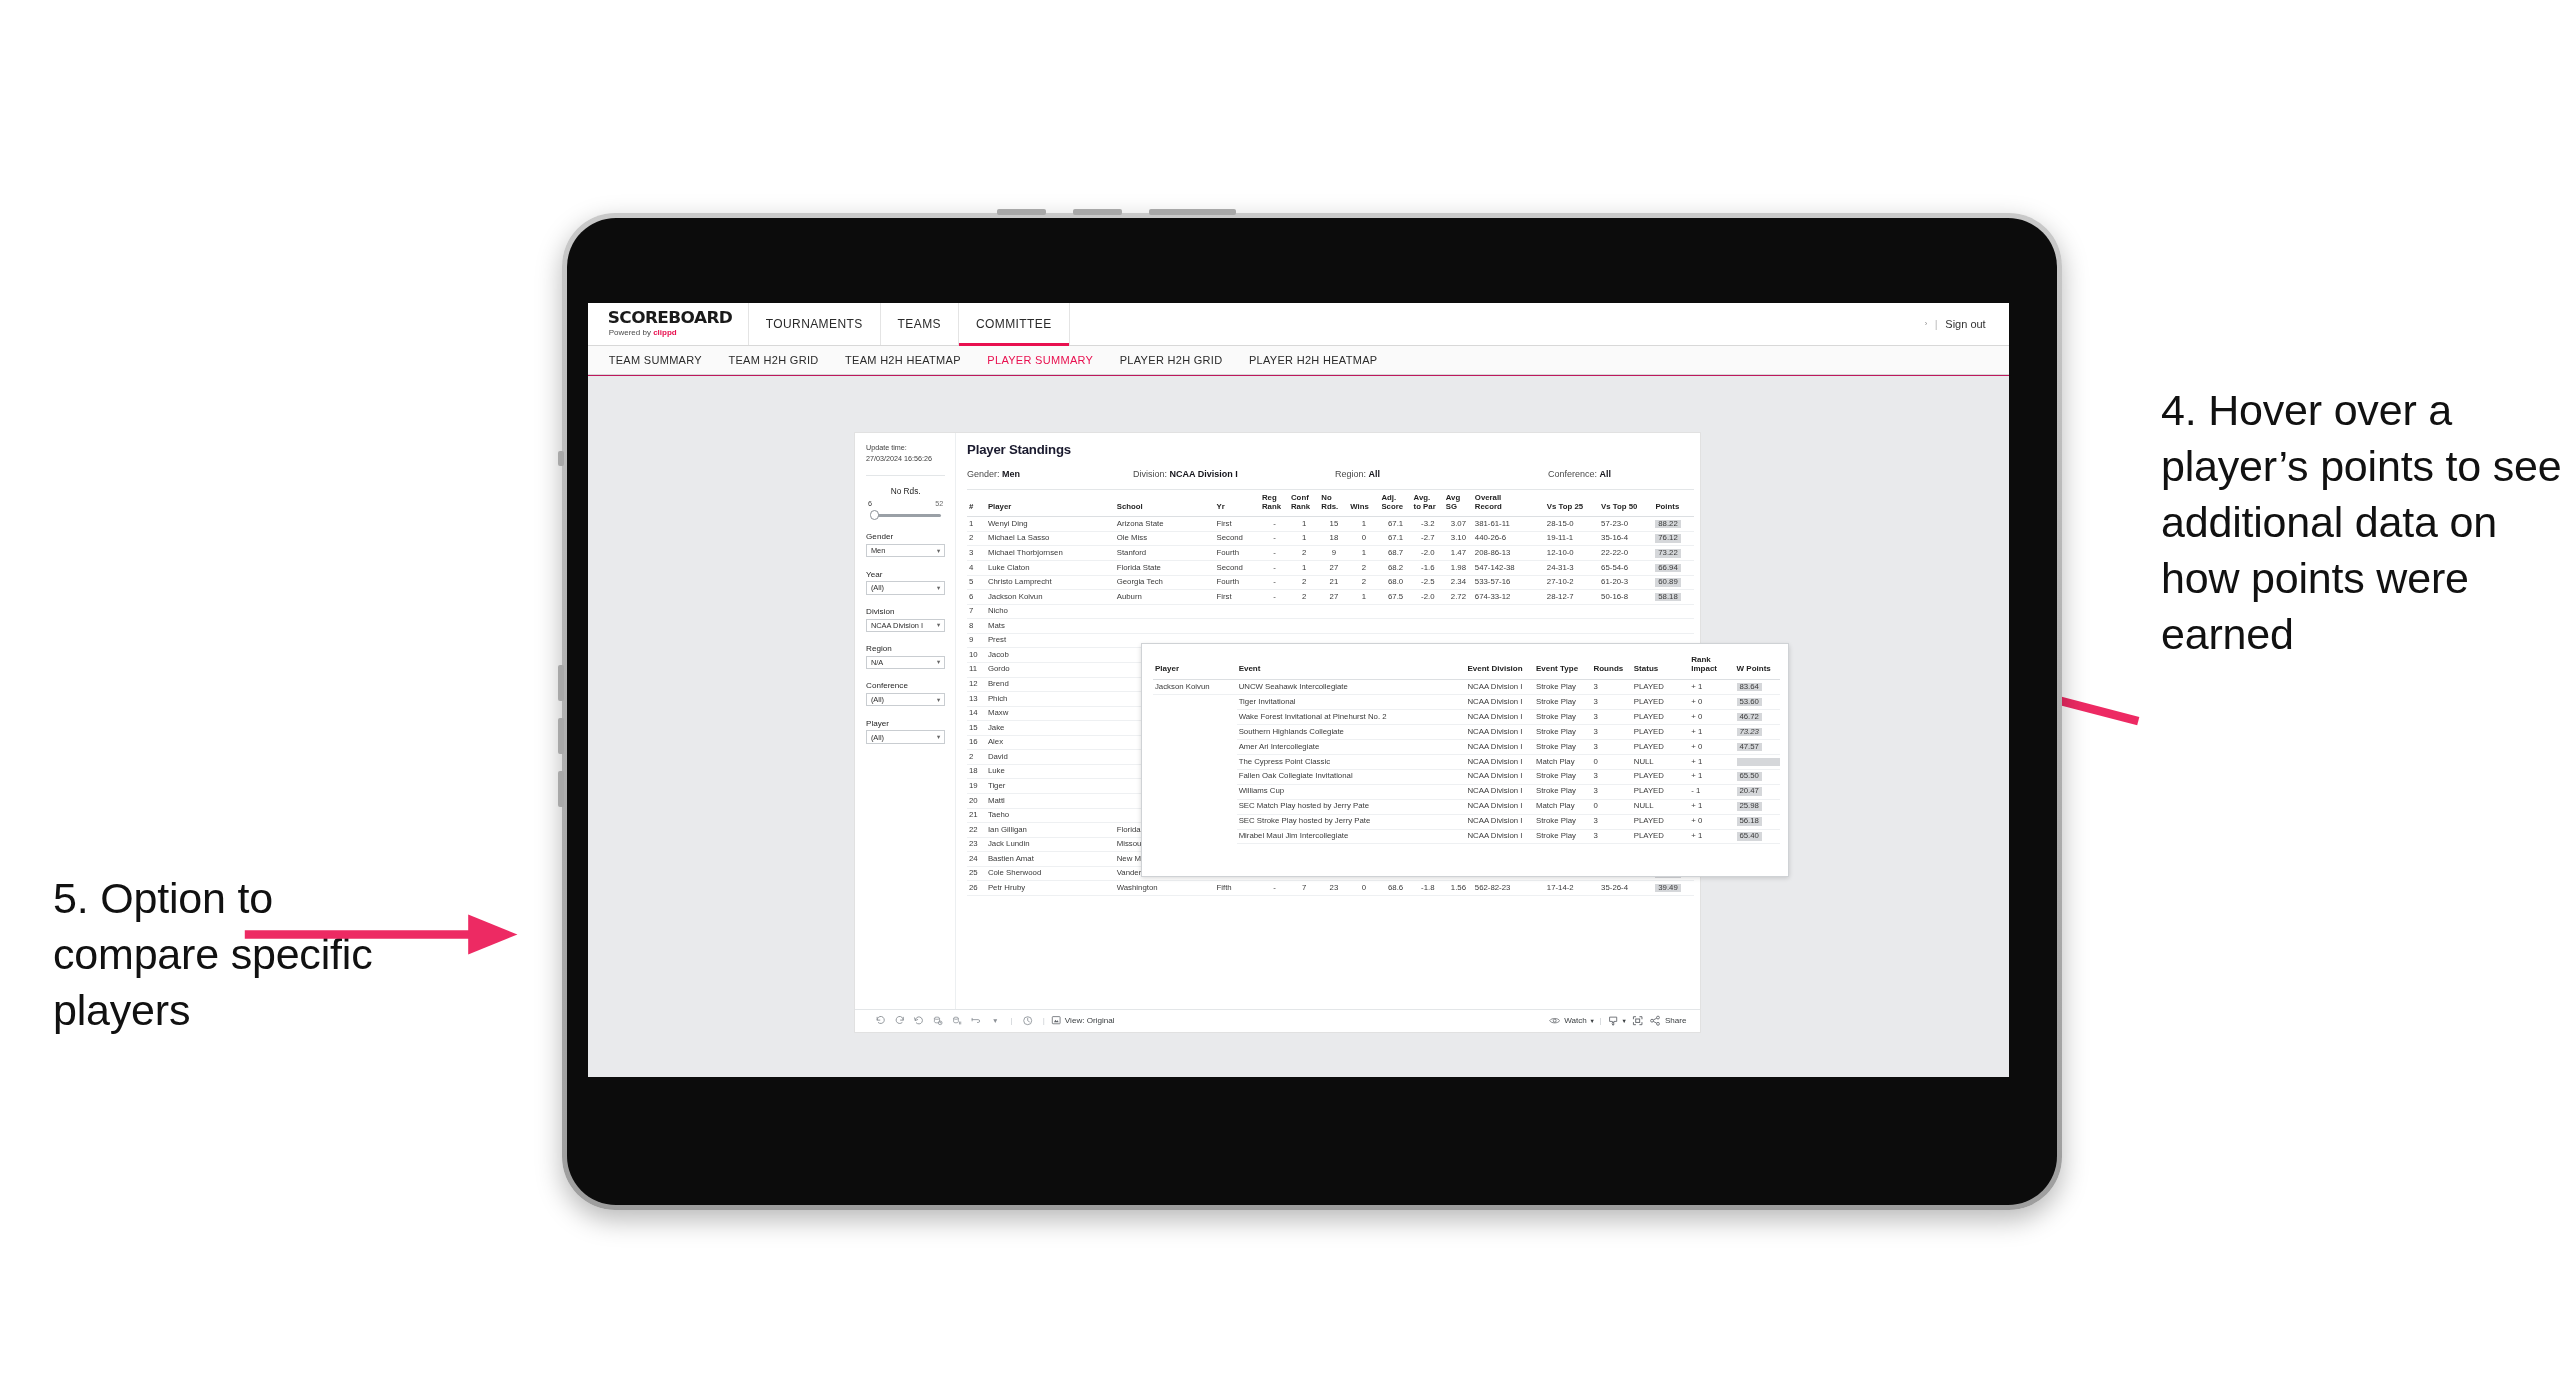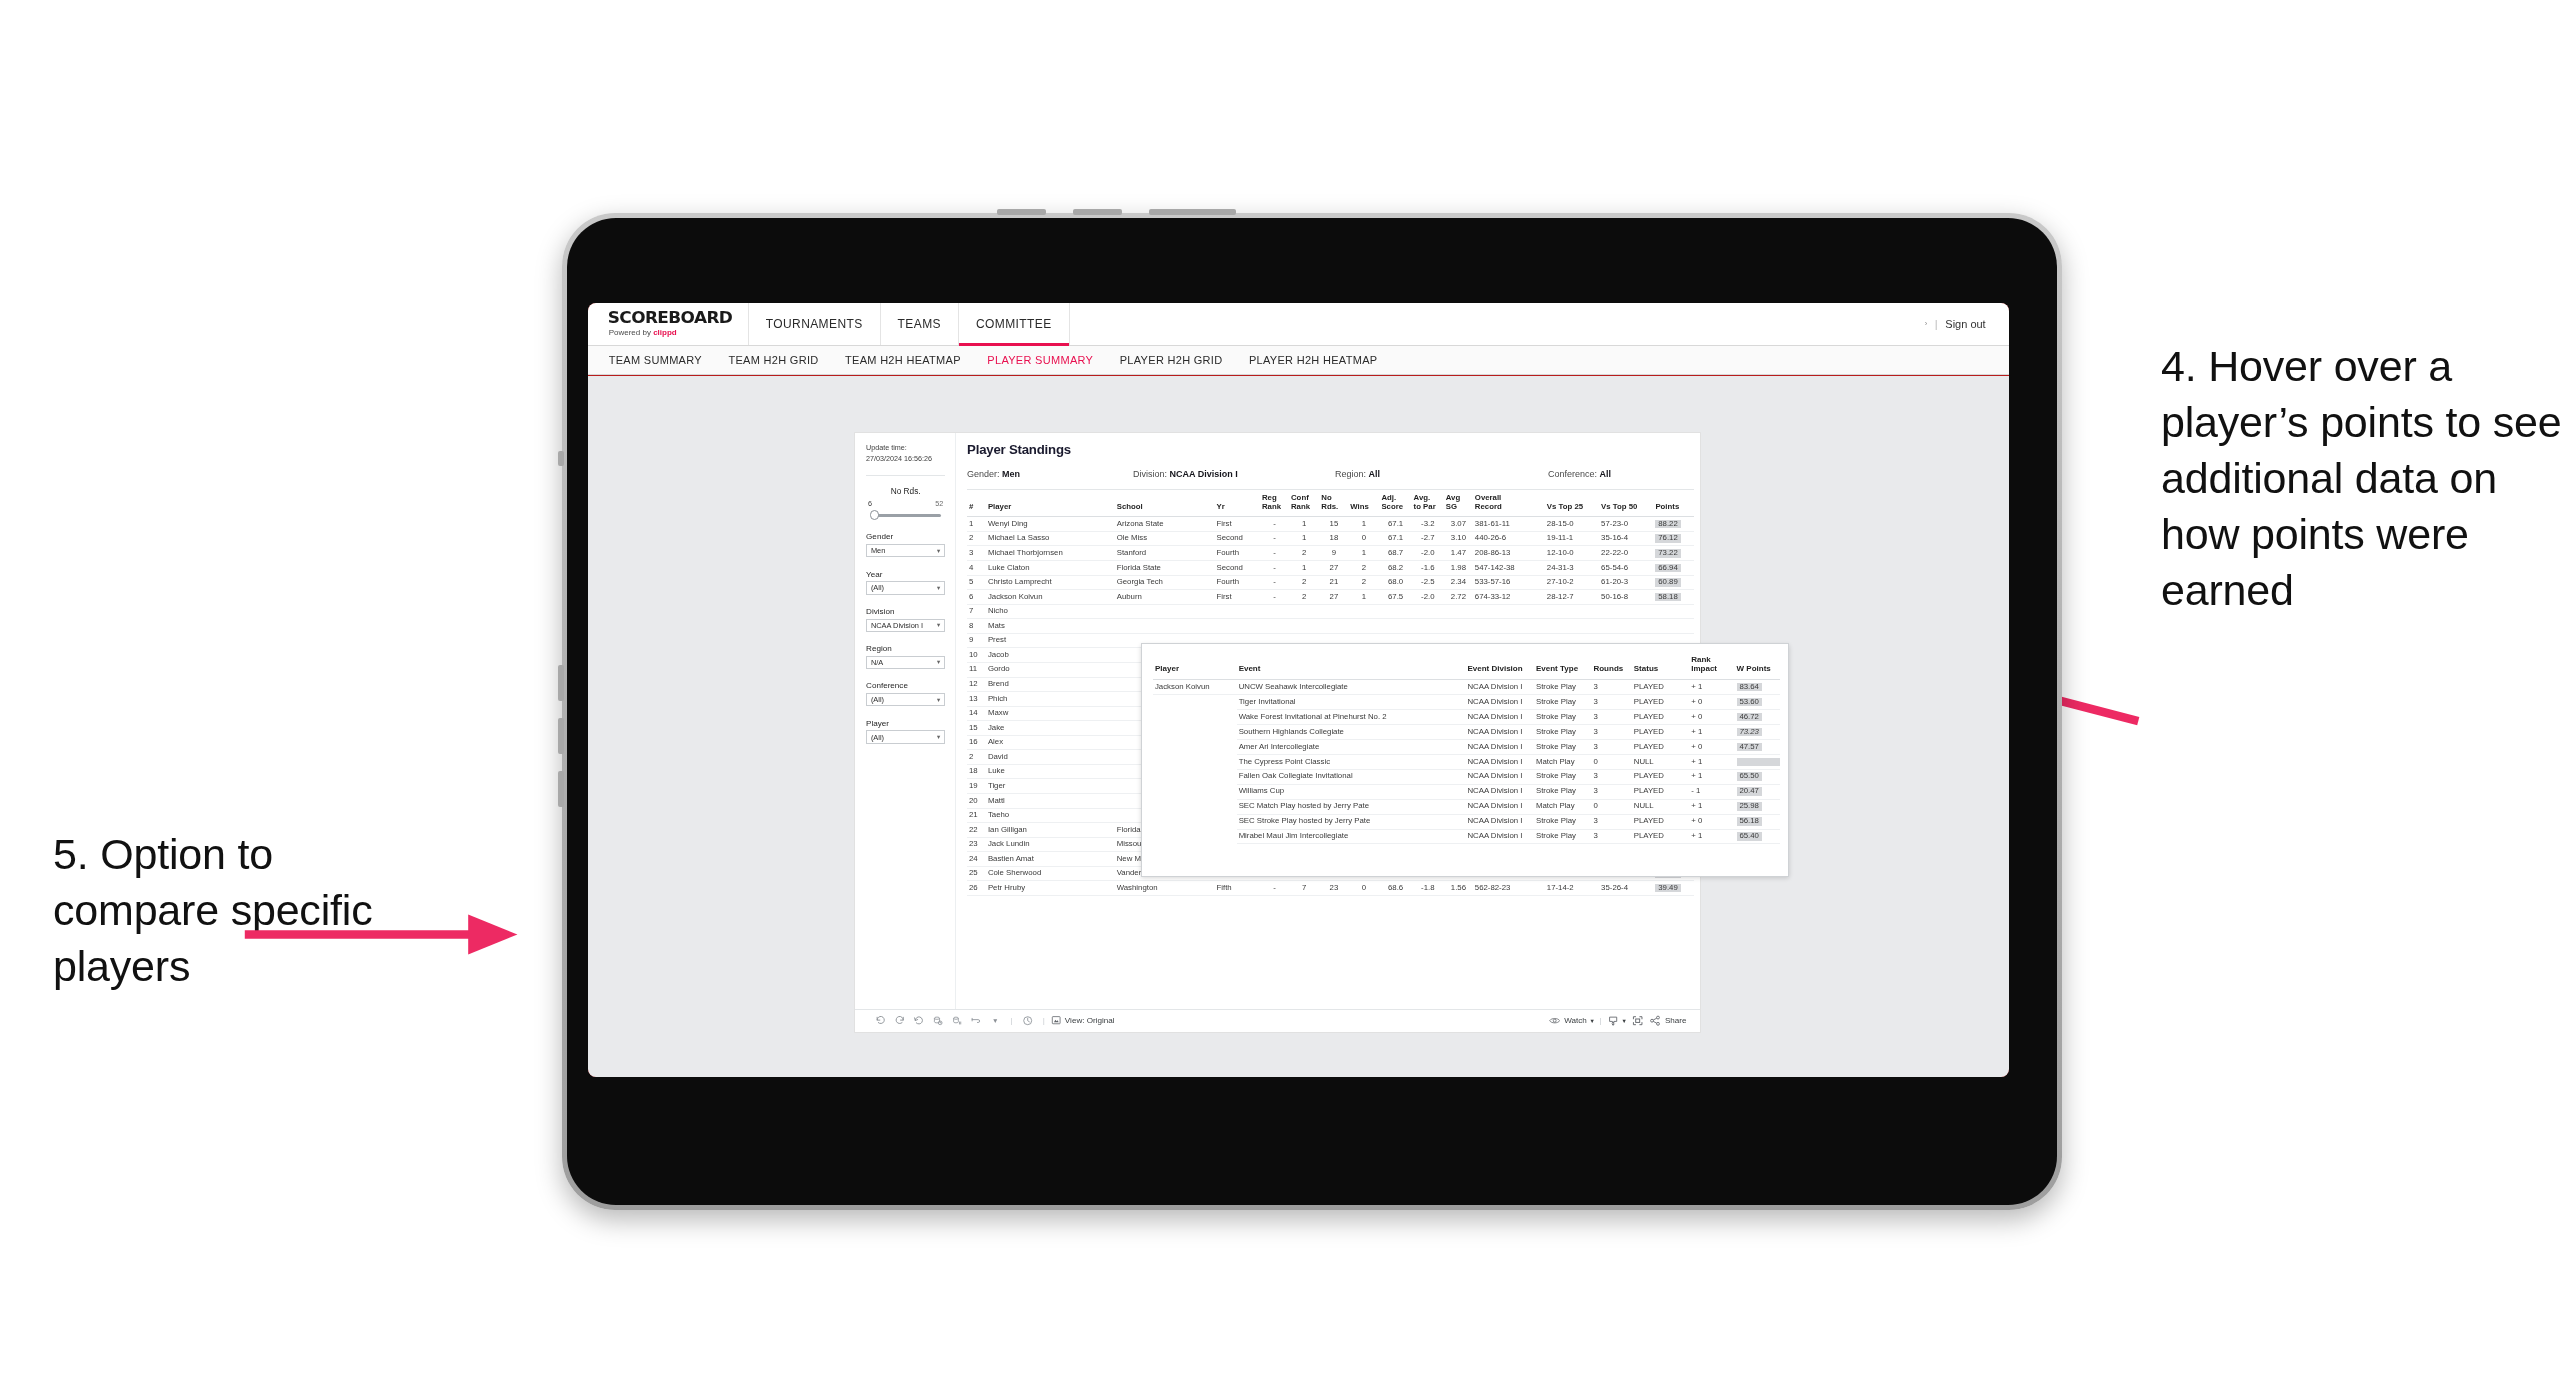--- a/index.html
+++ b/index.html
@@ -11,20 +11,21 @@
   }
 
   
   .annot {
     position: absolute;
     color: #111111;
     font-size: 43px;
     line-height: 1.30;
     font-family: "Liberation Sans", sans-serif;
     letter-spacing: -0.2px;
+    margin-top: 44px;
   }
   #annot-right { left: 2161px; top: 339px; width: 416px; }
   #annot-left  { left: 53px;  top: 827px;  width: 397px; }
 
   .arrow { position: absolute; }
   .arrow svg { display: block; }
 
   
   #device {
     position: absolute;
@@ -52,23 +53,22 @@
   #btn-left-1 { left: -3.8px; top: 238px; width: 5.7px; height: 15px; }
   #btn-left-2 { left: -3.8px; top: 452px; width: 5.7px; height: 36px; }
   #btn-left-3 { left: -3.8px; top: 505px; width: 5.7px; height: 36px; }
   #btn-left-4 { left: -3.8px; top: 558px; width: 5.7px; height: 36px; }
 
   
   #viewport {
     position: absolute;
     left: 21px; top: 85px;
     width: 1421px; height: 774px;
-    background: #b91c1c;
+    background: #be185d;
     overflow: hidden;
-    border-radius: 8px;
   }
 
   
   #topnav {
     height: 43px;
     background: #fff;
     border-bottom: 0.9px solid #d8d8d8;
     display: flex; align-items: stretch;
     position: relative;
   }

